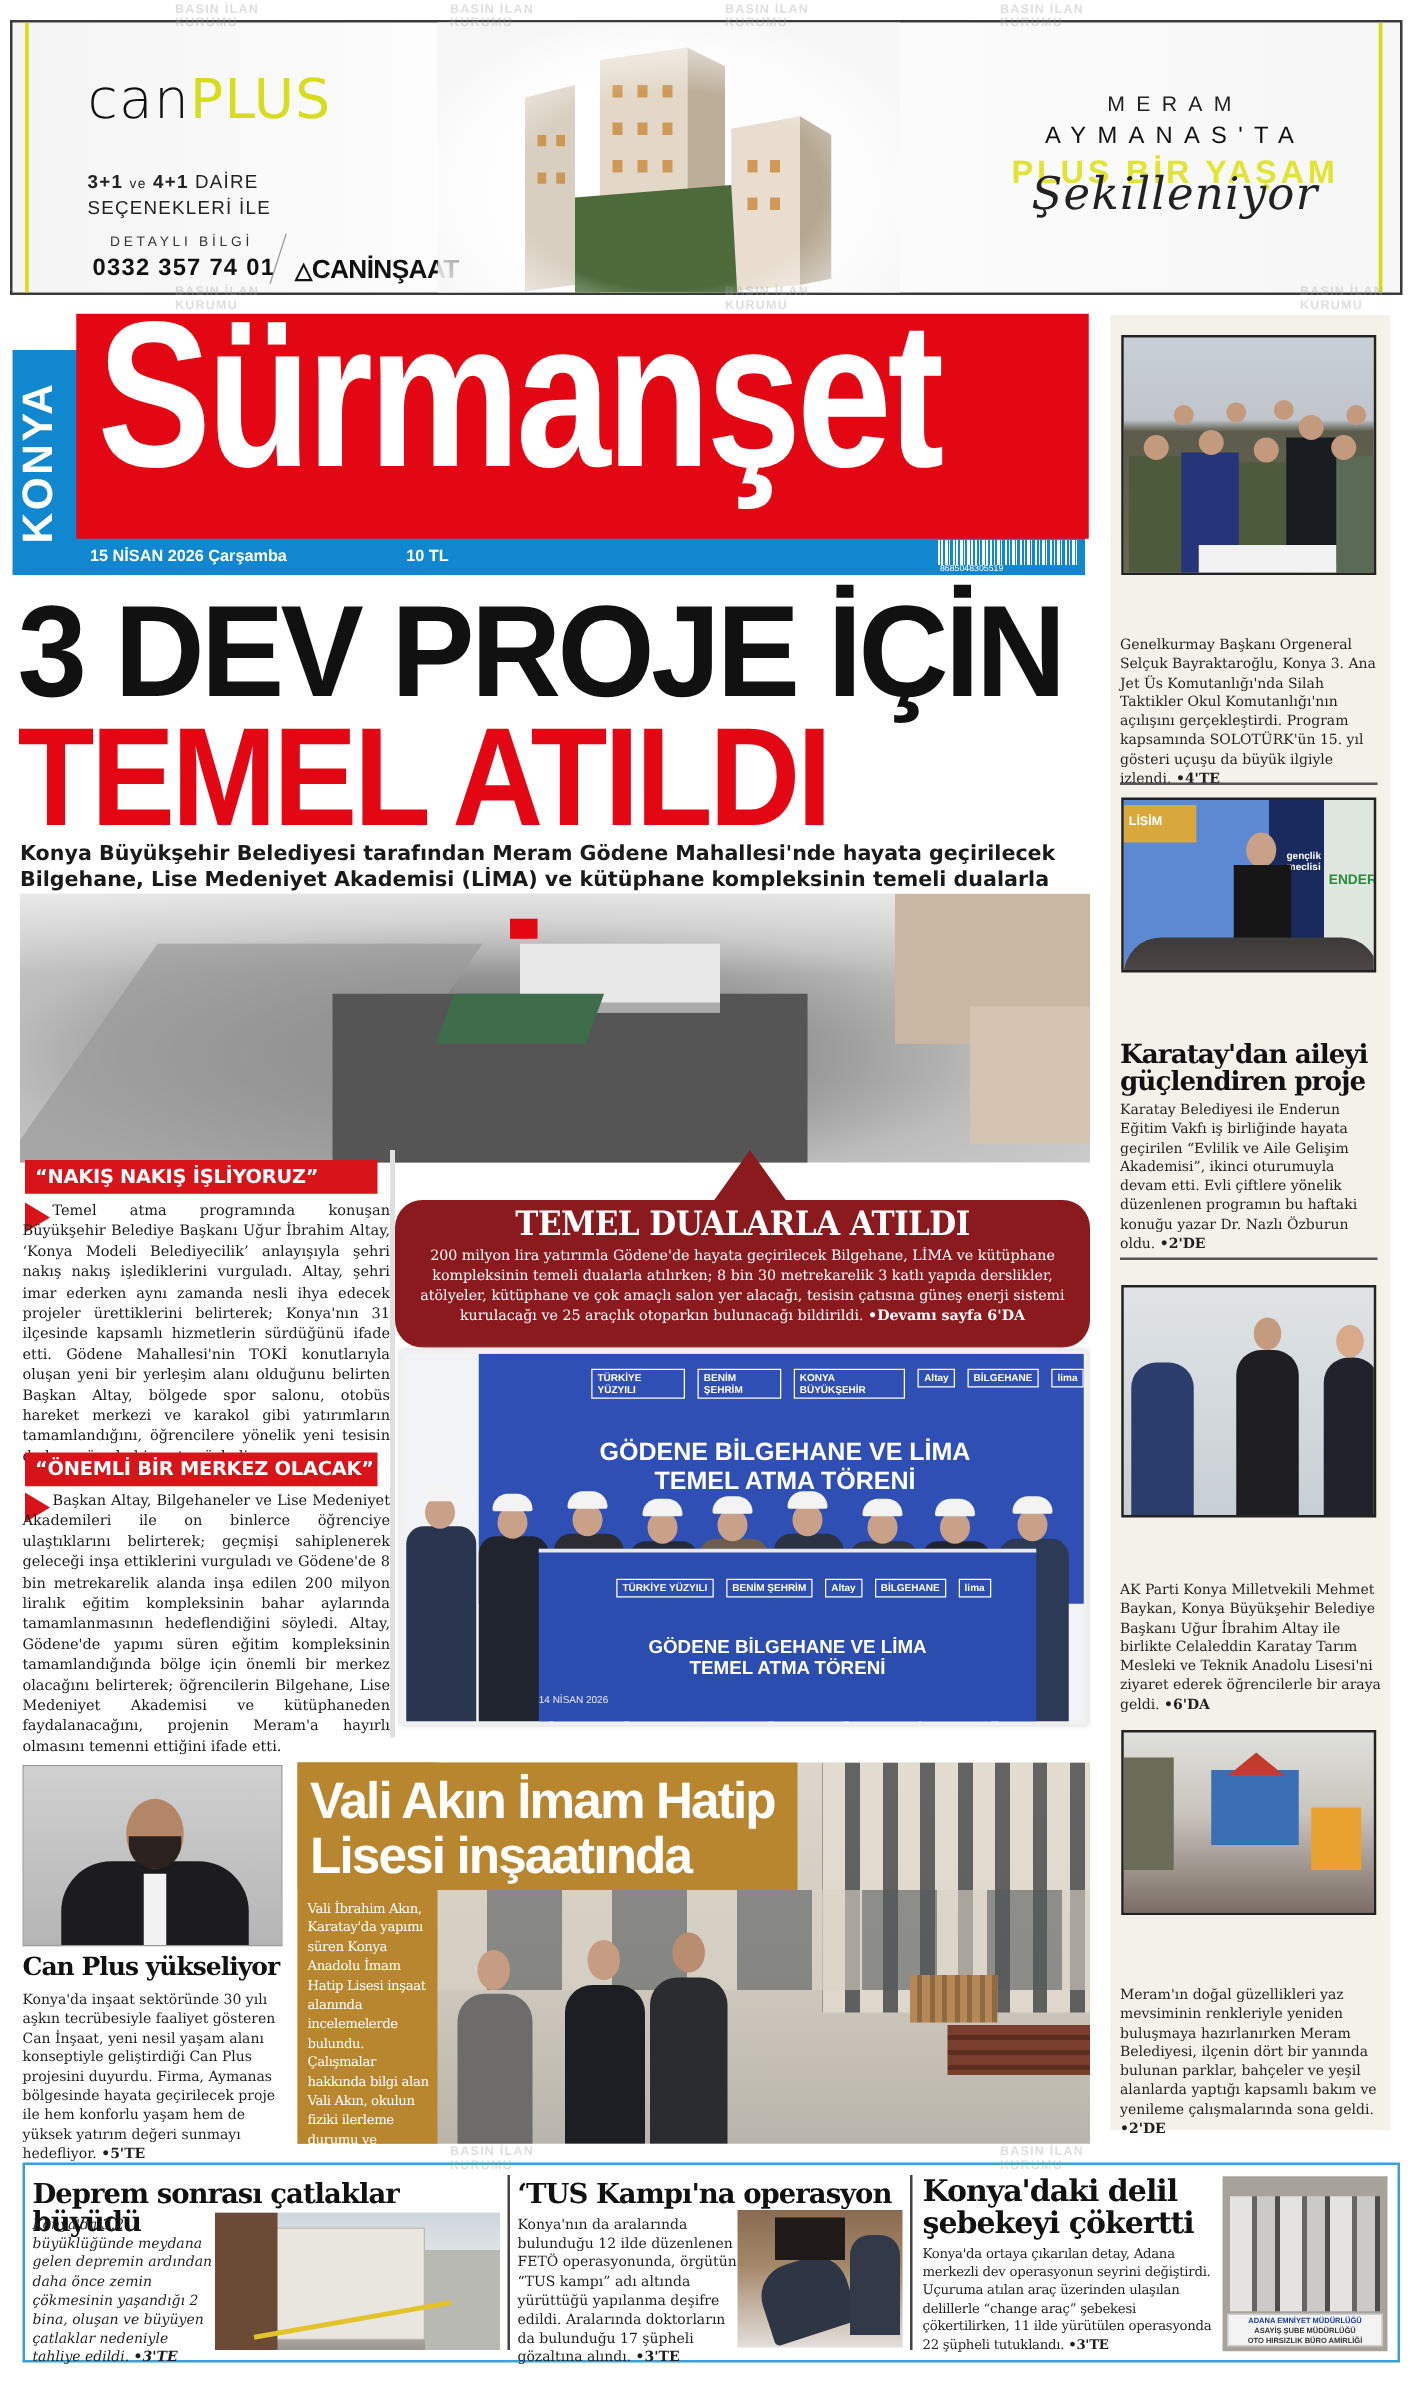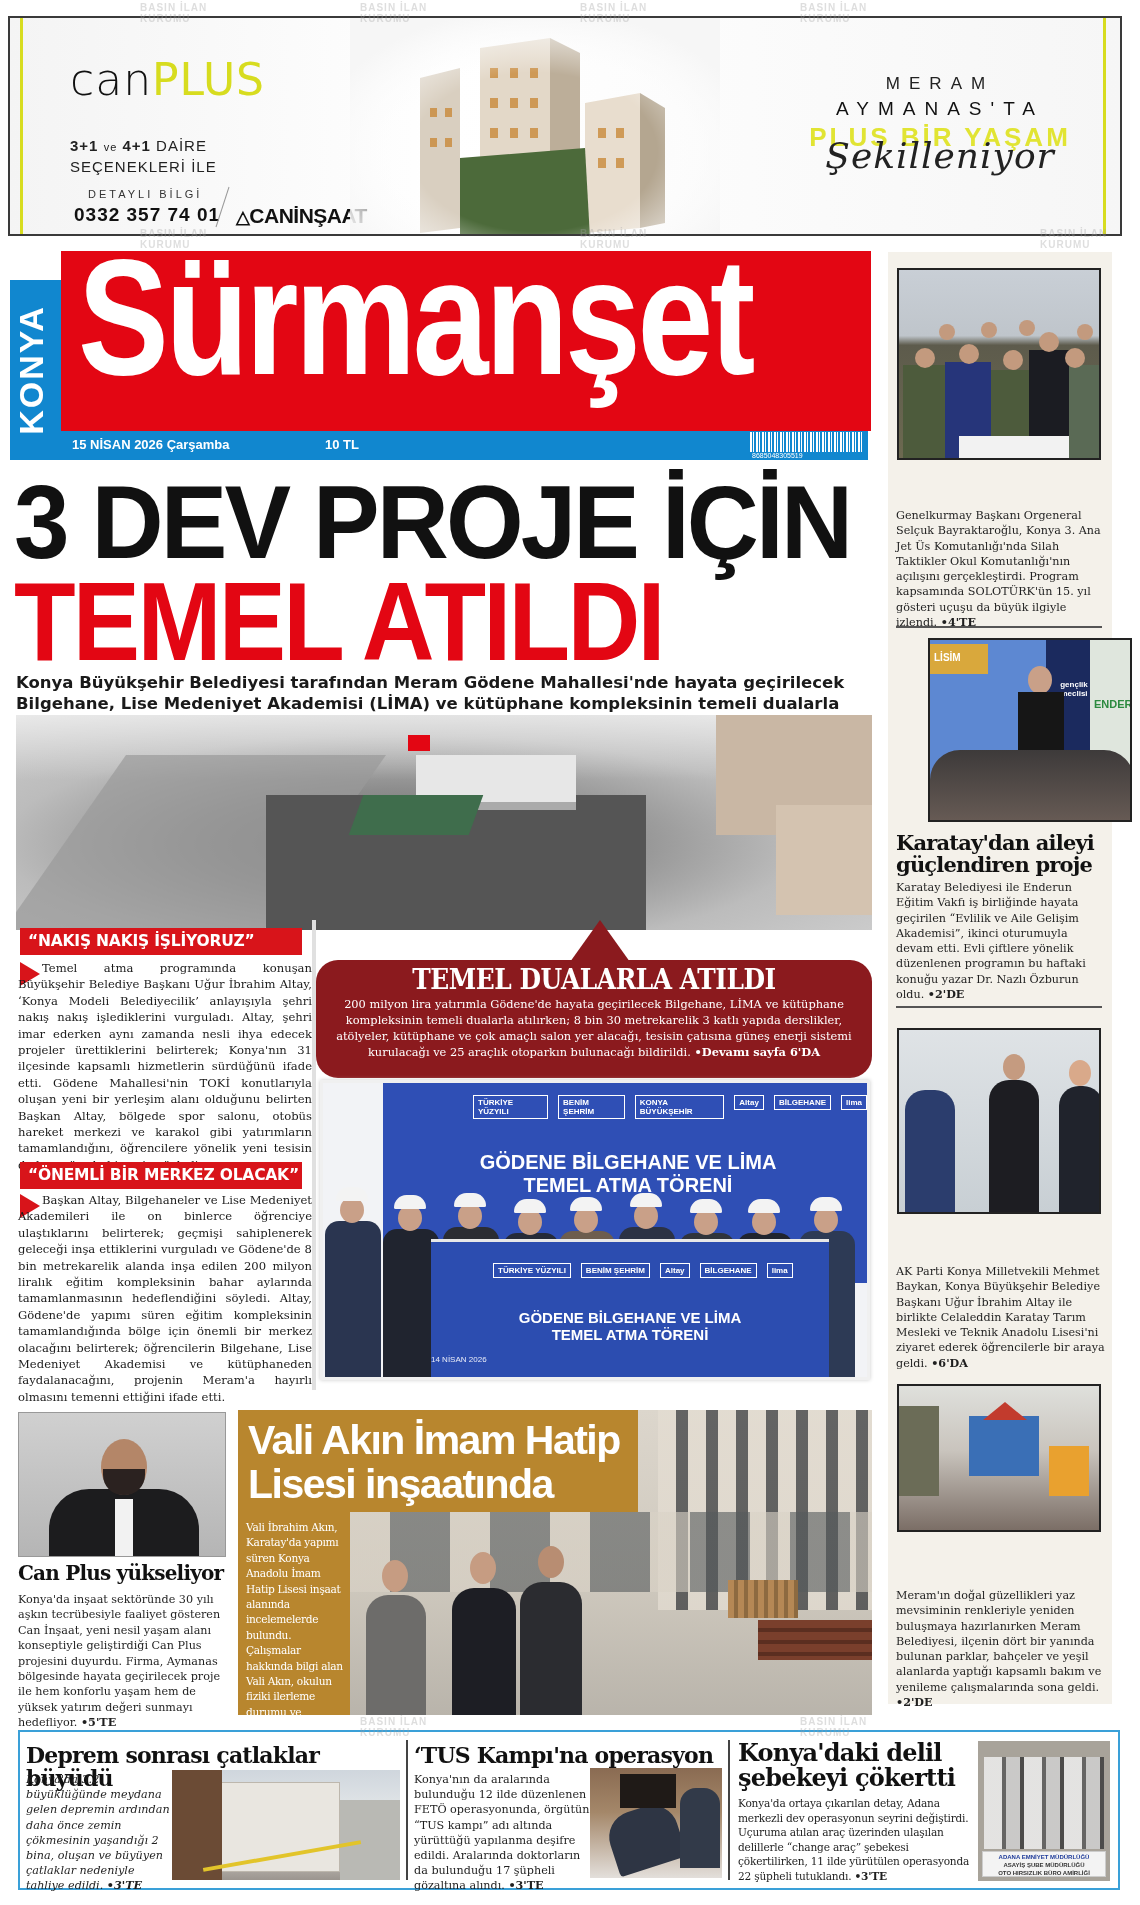--- a/index.html
+++ b/index.html
@@ -286,21 +286,21 @@
           <circle cx="90" cy="60" r="8"></circle>
           <circle cx="128" cy="58" r="8"></circle>
           <circle cx="186" cy="62" r="8"></circle>
         </g>
       <rect x="60" y="166" width="110" height="26" fill="#f2f2f2"></rect>
     </svg>
   </div>
   <div class="rbody" style="top:256px"><span>Genelkurmay Başkanı Orgeneral Selçuk Bayraktaroğlu, Konya 3. Ana Jet Üs Komutanlığı'nda Silah Taktikler Okul Komutanlığı'nın açılışını gerçekleştirdi. Program kapsamında SOLOTÜRK'ün 15. yıl gösteri uçuşu da büyük ilgiyle izlendi.</span> <b>•4'TE</b></div>
   <div class="rrule" style="top:374px"></div>
 
-  <div class="rphoto rp2" style="top:386px;height:184px;margin-left:31px;">
+  <div class="rphoto rp2" style="top:386px;height:140px;">
     <div style="position:absolute;left:0;top:4px;width:58px;height:30px;background:#d9a83c;color:#fff;font:700 10px 'Liberation Sans',sans-serif;padding:8px 4px;">LİSİM</div>
     <div style="position:absolute;left:124px;top:40px;width:40px;font:700 8px 'Liberation Sans',sans-serif;color:#fff;text-align:center;">gençlik meclisi</div>
     <div style="position:absolute;left:164px;top:58px;font:700 11px 'Liberation Sans',sans-serif;color:#2c8a3f;">ENDERUN</div>
     <div style="position:absolute;left:98px;top:26px;width:24px;height:28px;border-radius:50%;background:#c9a088;"></div>
     <div style="position:absolute;left:88px;top:52px;width:46px;height:80px;background:#161616;"></div>
     <div style="position:absolute;left:0;top:110px;width:204px;height:80px;background:linear-gradient(180deg,#3d3a3a,#6c5f58);border-radius:30px 30px 0 0;"></div>
   </div>
   <div class="rhead" style="top:580px">Karatay'dan aileyi güçlendiren proje</div>
   <div class="rbody" style="top:628px"><span>Karatay Belediyesi ile Enderun Eğitim Vakfı iş birliğinde hayata geçirilen “Evlilik ve Aile Gelişim Akademisi”, ikinci oturumuyla devam etti. Evli çiftlere yönelik düzenlenen programın bu haftaki konuğu yazar Dr. Nazlı Özburun oldu.</span> <b>•2'DE</b></div>
   <div class="rrule" style="top:754px"></div>

